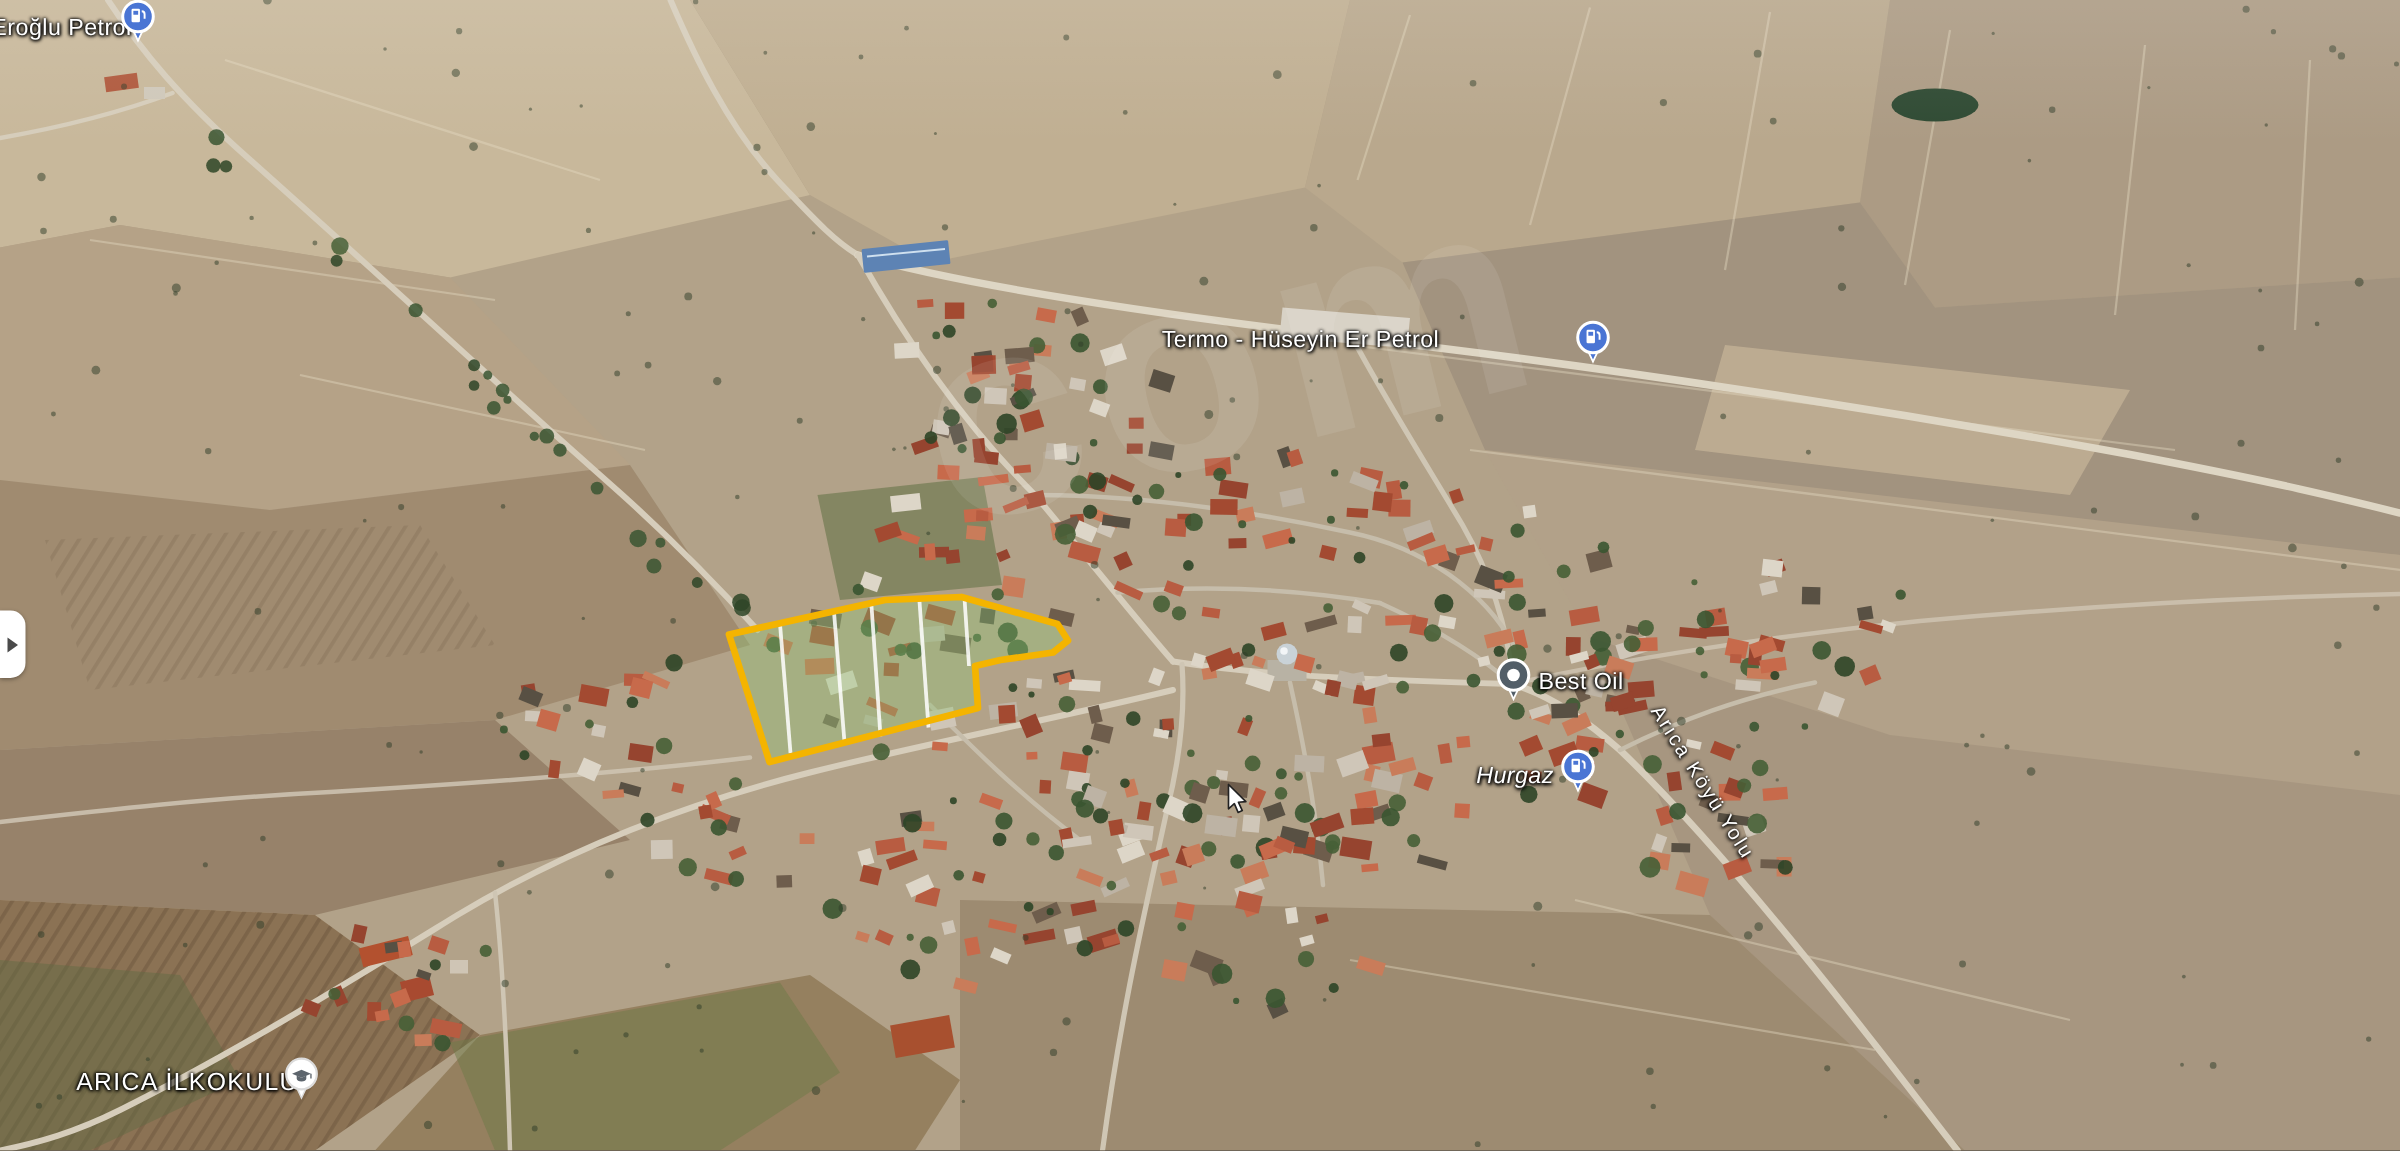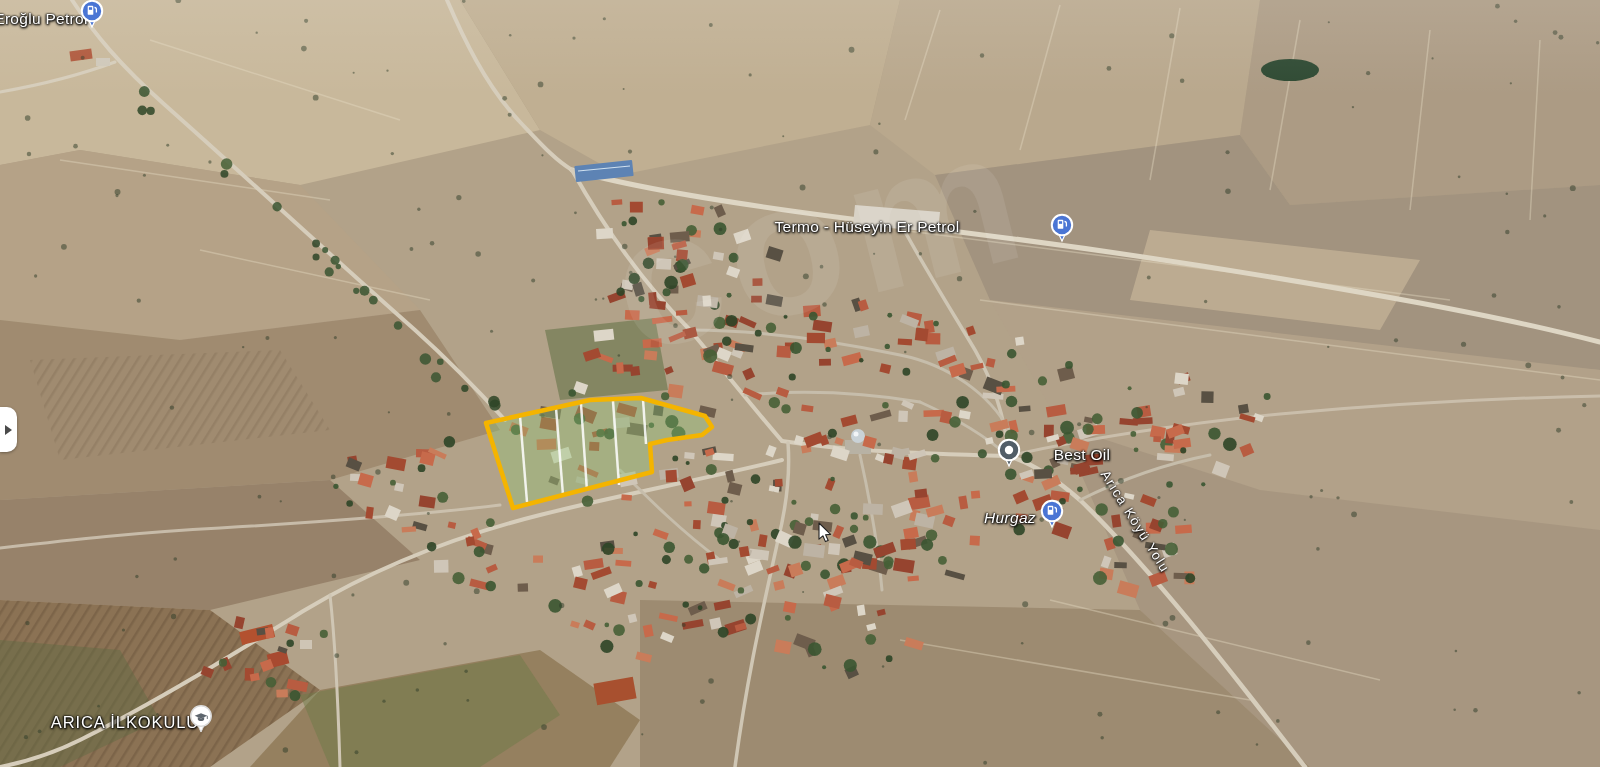--- a/index.html
+++ b/index.html
@@ -827,21 +827,21 @@
 
     <rect x="0" y="0" width="1600" height="240" fill="url(#haze)"></rect>
   </svg>
 
   <div class="overlay">
 
     <div class="wm">com</div>
 
     <div class="map-label" id="lbl-0" style="left: 41px; top: 19px;">Eroğlu Petrol</div>
     <div class="map-label" id="lbl-1" style="left: 867px; top: 227px;">Termo - Hüseyin Er Petrol</div>
-    <div class="map-label" id="lbl-2" style="left: 1082px; top: 455px;">Best Oil</div>
+    <div class="map-label" id="lbl-2" style="left: 1054px; top: 455px;">Best Oil</div>
     <div class="map-label" id="lbl-3" style="left: 1010px; top: 518px; font-style: italic;">Hurgaz</div>
     <div class="map-label school" id="lbl-4" style="left: 125px; top: 722px;">ARICA İLKOKULU</div>
 
     <div class="pin" id="pin-0" style="left: 92px; top: 17px;">
       <svg viewBox="0 0 27 31" width="27" height="31">
         <path d="M10,20.5 L13.5,28 L17,20.5 Z" fill="#4A75D4" stroke="#fff" stroke-width="1.2"></path>
         <circle cx="13.5" cy="12" r="10.2" fill="#4A75D4" stroke="#fff" stroke-width="2"></circle>
         <rect x="9.2" y="6.8" width="5.6" height="9" rx="0.9" fill="#fff"></rect>
         <rect x="10.4" y="8.2" width="3.2" height="2.6" fill="#4A75D4"></rect>
         <path d="M16,8.5 c1.6,0 1.9,0.7 1.9,1.9 v3.1" stroke="#fff" stroke-width="1.3" fill="none"></path>

